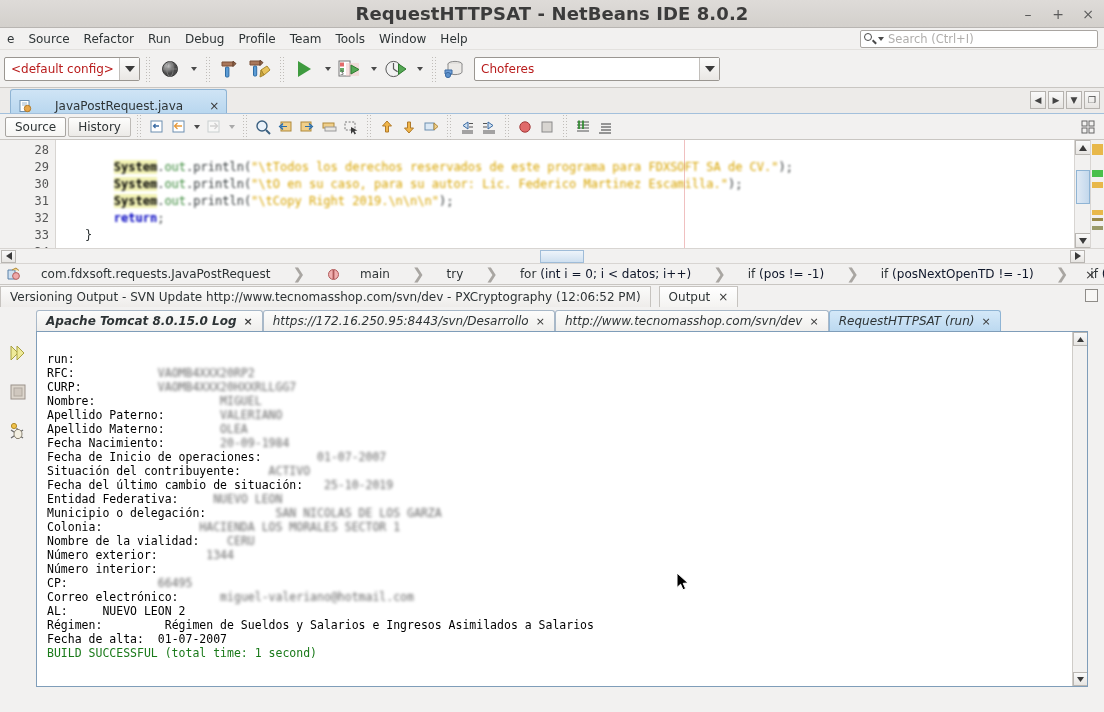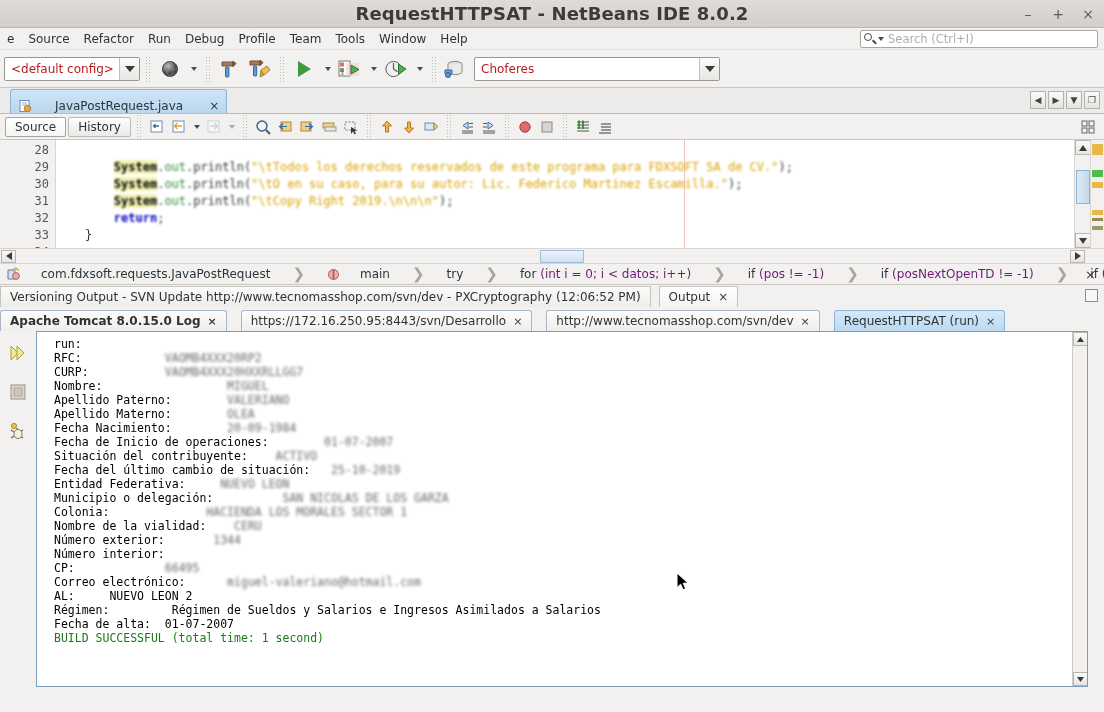--- a/index.html
+++ b/index.html
@@ -146,40 +146,40 @@
             background:linear-gradient(to bottom,#eef4fa,#cfe0f0); border:1px solid #9fbcd8; }
 
   
   .breadcrumb {
     height: 22px; background: #f2f1f0; border-top:1px solid #d8d5d2; border-bottom:1px solid #c9c6c2;
     display:flex; align-items:center; gap:20px; padding-left:6px; font-size:12px; position: relative;
     overflow: hidden;
   }
   .bc-sep { color:#a9a6a2; font-size: 15px; font-weight: 300; padding: 0 2px; }
   .bc-item { color:#2e3436; white-space: nowrap; }
-  .bc-item .dim { color:#701a75; }
+  .bc-item .dim { color:#0f172a; }
   .bc-close { position:absolute; right:8px; color:#3a3a3a; font-size: 13px; }
 
   
   .winbar {
     height: 22px; background:#f2f1f0; display:flex; align-items:stretch; gap:8px; position:relative;
   }
   .wintab {
     display:flex; align-items:center; padding: 0 9px; font-size:12px;
     background: linear-gradient(to bottom,#fbfbfa,#eeecea);
     border:1px solid #c6c3bf; border-bottom: none; margin-top: 1px;
   }
   .wintab.sel { background: linear-gradient(to bottom,#ffffff,#f4f3f1); }
   .wintab .closex { margin-left:8px; font-size:12px; color:#3a3a3a; }
   .winmax { position:absolute; right:6px; top:4px; width:13px; height:13px;
             border:1px solid #8f8c88; background:#f8f7f5; }
 
   
   .outwrap { position:relative; background:#f2f1f0; height: 390px; }
-  .outtabs { height: 24px; display:flex; align-items:flex-end; gap: 14px; }
+  .outtabs { height: 24px; display:flex; align-items:flex-end; padding-left: 36px; gap: 0; font-style: italic; }
   .otab {
     height: 21px; display:flex; align-items:center; gap:7px; padding: 0 9px;
     font-size: 12px; border:1px solid #a8b8c8; border-bottom:none;
     background: linear-gradient(to bottom,#fcfcfb,#efeeec);
     border-radius: 3px 3px 0 0;
   }
   .otab.sel { background: linear-gradient(to bottom,#d4e8f8,#bcd9f0); border-color:#8fb4d4; }
   .otab.boldtab { font-weight: bold; }
   .otab .closex { color:#3a3a3a; font-size: 11px; }
   .outbody {
@@ -632,21 +632,21 @@
       <div>
         <svg width="20" height="20" viewBox="0 0 20 20">
           <circle cx="6" cy="5" r="2.6" fill="#f0c24a" stroke="#b08a2a"></circle>
           <path d="M3 9 L15 17 M15 9 L3 17 M9 7 L9 18" stroke="#6a6a6a" stroke-width="1.3" fill="none"></path>
           <ellipse cx="10" cy="13" rx="4" ry="4.6" fill="#f4f0e2" stroke="#8a8272"></ellipse>
         </svg>
       </div>
     </div>
 
     <div class="outbody">
-      <div style="padding:5px 0 0 17px;">
+      <div style="padding:5px 0 0 10px;margin-top:15px;">
         <div class="oline"><span>run:</span></div>
 
         <div class="oline"><span>RFC:</span><span>            </span><span class="redact">VAOMB4XXX20RP2</span></div>
         <div class="oline"><span>CURP:</span><span>           </span><span class="redact">VAOMB4XXX20HXXRLLGG7</span></div>
         <div class="oline"><span>Nombre:</span><span>                  </span><span class="redact">MIGUEL</span></div>
         <div class="oline"><span>Apellido Paterno:</span><span>        </span><span class="redact">VALERIANO</span></div>
         <div class="oline"><span>Apellido Materno:</span><span>        </span><span class="redact">OLEA</span></div>
         <div class="oline"><span>Fecha Nacimiento:</span><span>        </span><span class="redact">20-09-1984</span></div>
         <div class="oline"><span>Fecha de Inicio de operaciones:</span><span>        </span><span class="redact">01-07-2007</span></div>
         <div class="oline"><span>Situación del contribuyente:</span><span>    </span><span class="redact">ACTIVO</span></div>

